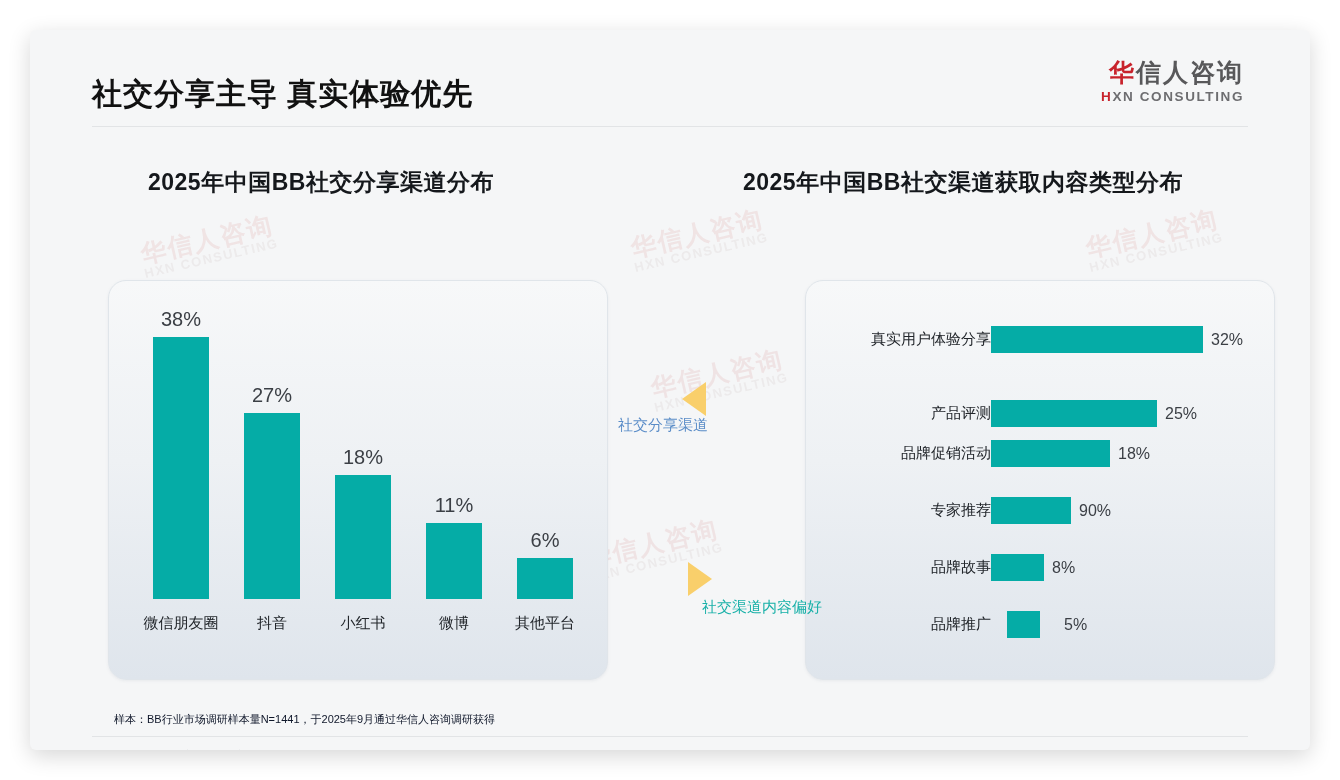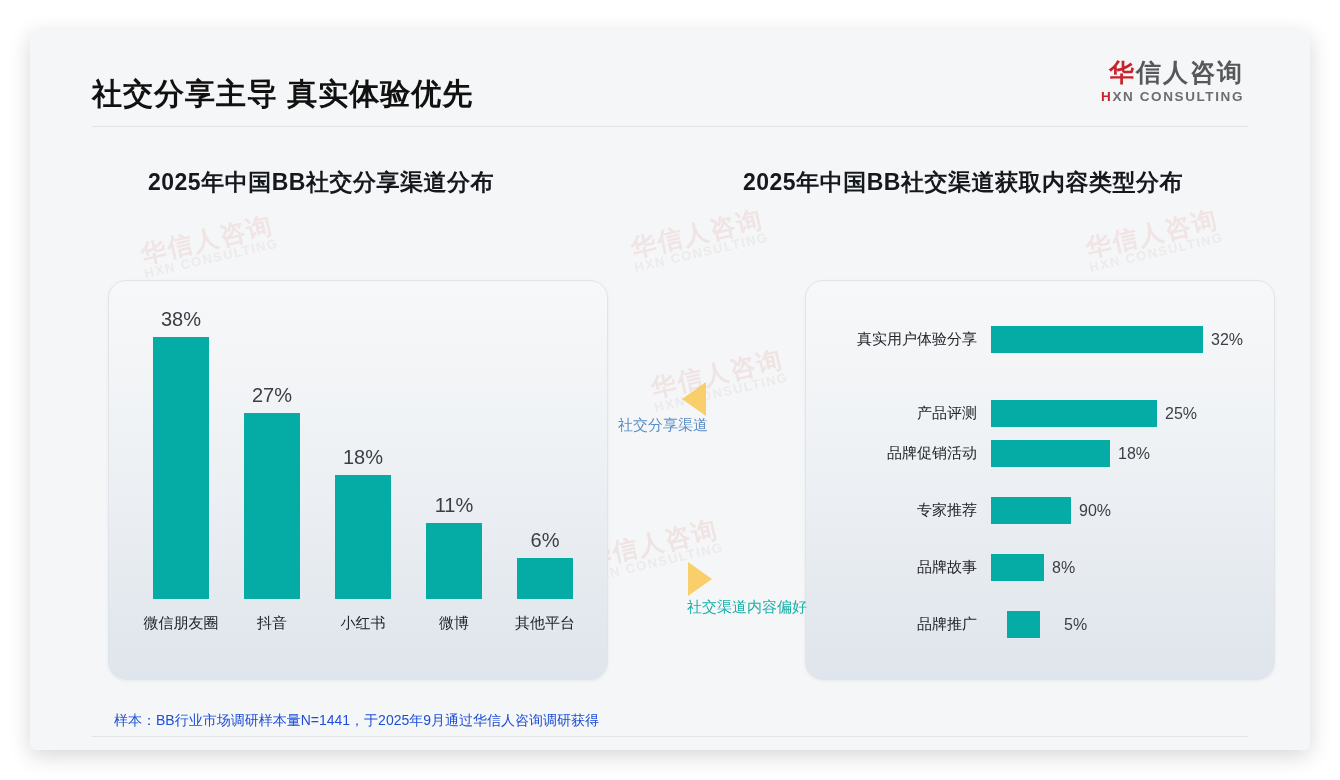--- a/index.html
+++ b/index.html
@@ -99,21 +99,21 @@
     position: absolute; bottom: 46px;
     font-size: 15px; color: #22262b; text-align: center;
   }
 
   
   .hrow {
     position: absolute; left: 0; width: 100%;
     display: flex; align-items: center;
   }
   .hrow-cat {
-    width: 185px; text-align: right; padding-right: 14px;
+    width: 185px; text-align: right; padding-right: 0;
     font-size: 15px; color: #22262b;
   }
   .hrow-bar { height: 27px; background: #05aca6; }
   .hrow-val { font-size: 16px; color: #3b3f45; padding-left: 8px; }
 
   
   .mid-item { position: absolute; }
   .tri { width: 0; height: 0; }
   .tri-left {
     border-top: 17px solid transparent;
@@ -125,21 +125,21 @@
     border-bottom: 17px solid transparent;
     border-left: 24px solid #f9cf6b;
   }
   .mid-label { font-size: 15px; white-space: nowrap; }
   .mid-label.blue { color: #5b8dc8; }
   .mid-label.teal { color: #18b0a8; }
 
   
   .footnote {
     position: absolute; left: 84px; top: 682px;
-    font-size: 14px; color: #1d4ed8;
+    font-size: 11px; color: #0f172a;
   }
   .footer-rule {
     position: absolute; left: 62px; right: 62px; top: 706px; height: 1px;
     background: #e2e4e6;
   }
   .footer-left {
     position: absolute; left: 70px; top: 718px;
     font-size: 12.5px; color: #848a92;
   }
   .footer-right {
@@ -267,20 +267,20 @@
   </div>
 
   <div class="mid-item" style="left:652px; top:352px;">
     <div class="tri tri-left"></div>
   </div>
   <div class="mid-label blue" style="position:absolute; left:588px; top:386px;">社交分享渠道</div>
 
   <div class="mid-item" style="left:658px; top:532px;">
     <div class="tri tri-right"></div>
   </div>
-  <div class="mid-label teal" style="position:absolute; left:657px; top:568px;">社交渠道内容偏好</div>
+  <div class="mid-label teal" style="position:absolute; left:672px; top:568px;">社交渠道内容偏好</div>
 
   <div class="footnote">样本：BB行业市场调研样本量N=1441，于2025年9月通过华信人咨询调研获得</div>
   <div class="footer-rule"></div>
   <div class="footer-left">©2025.11 HXR华信人咨询</div>
   <div class="footer-right">www.hxrcon.com</div>
 
 </div>
 
 </body></html>

